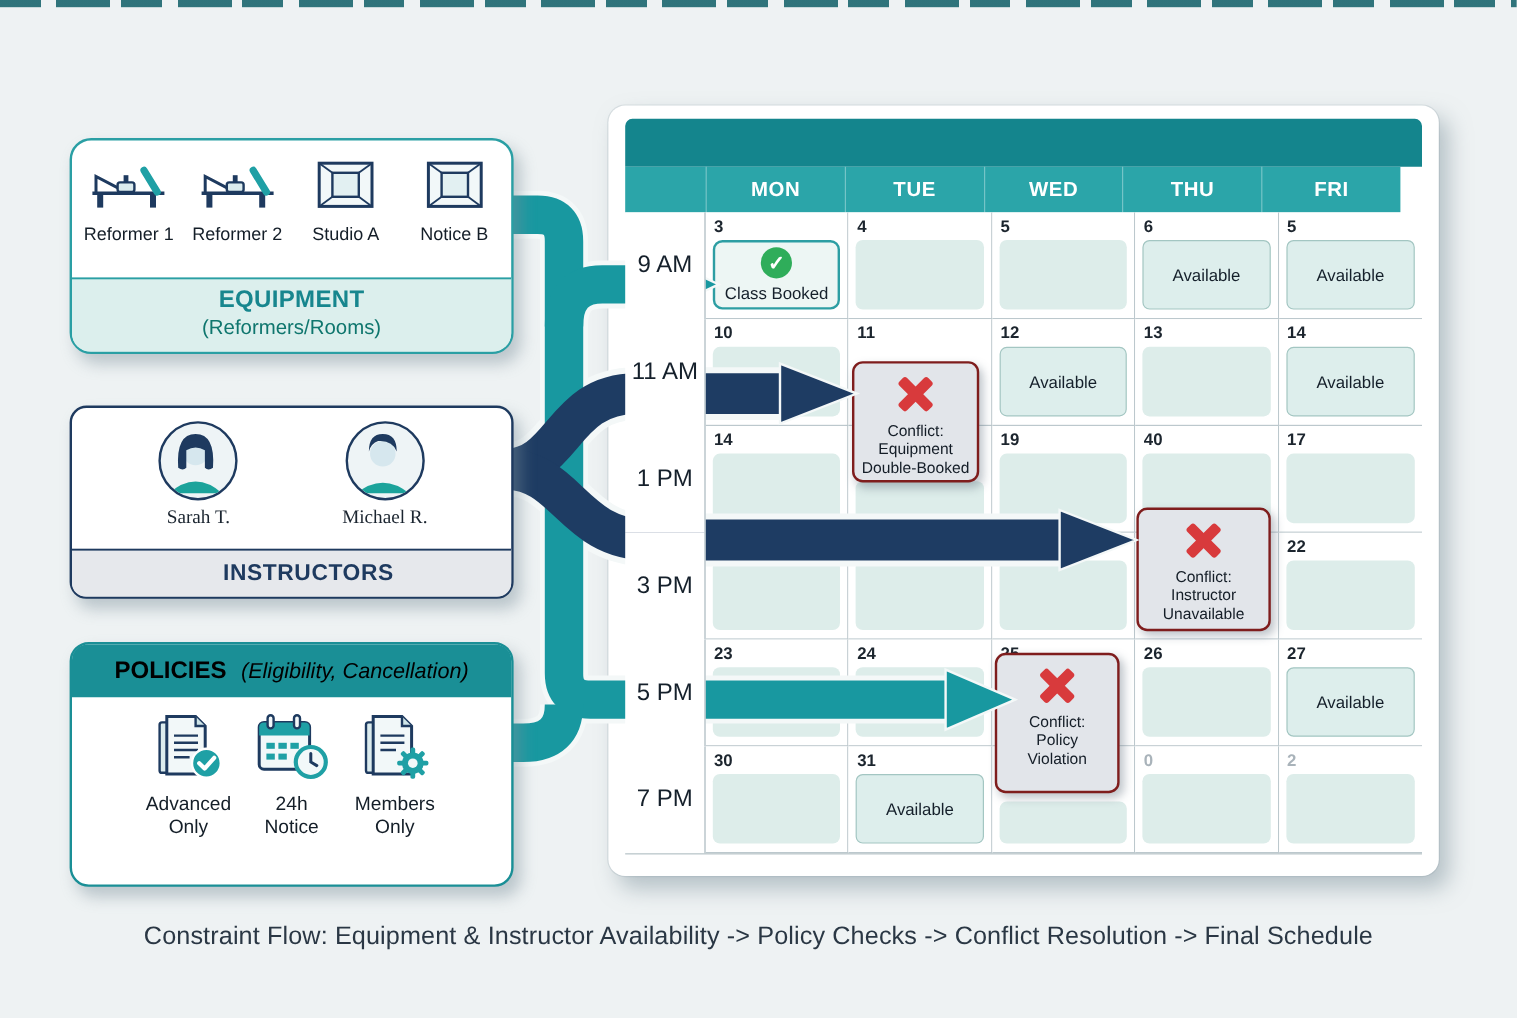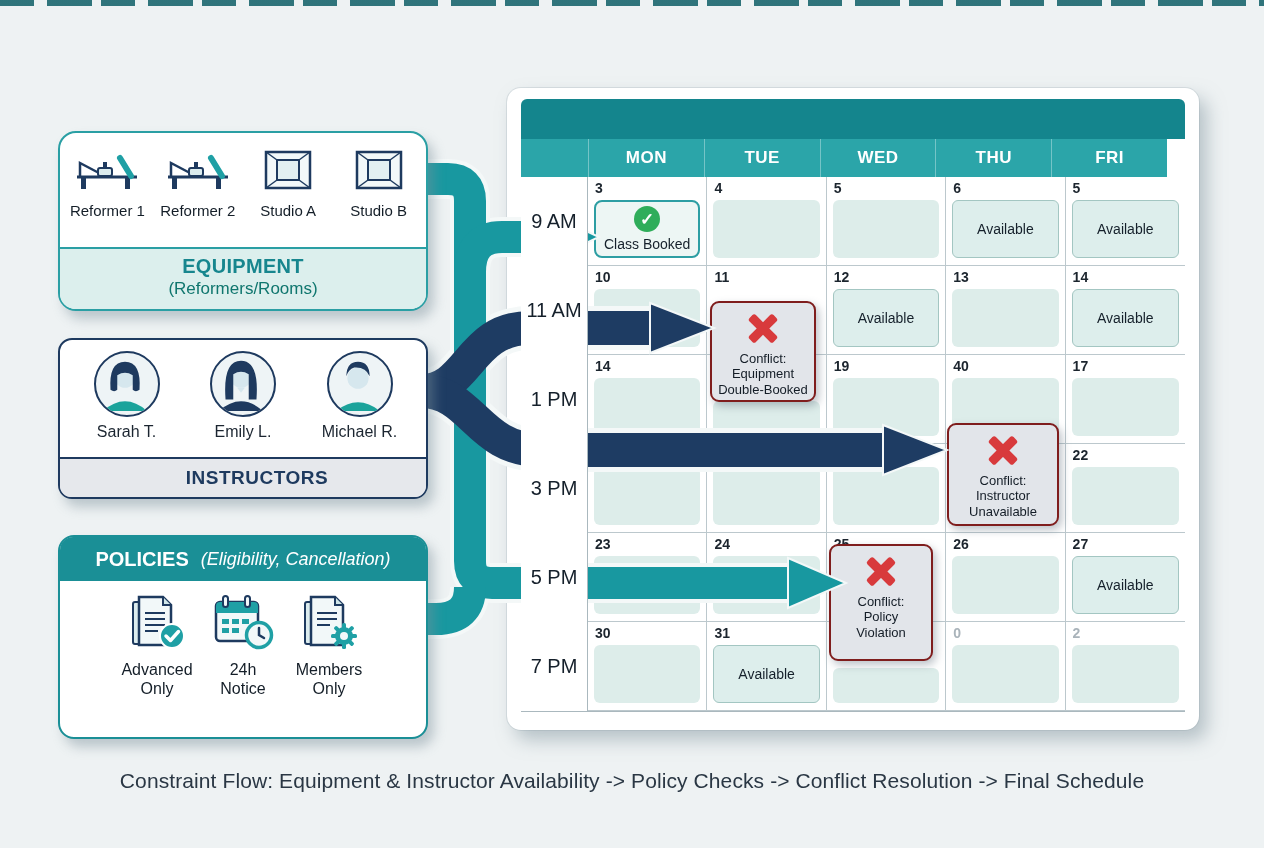--- a/index.html
+++ b/index.html
@@ -13,21 +13,21 @@
 
   
   .top-strip{
     left:0;top:0;width:1264px;height:6px;
     background:repeating-linear-gradient(90deg,#0e5e66 0 34px,#eef2f3 34px 47px,#0e5e66 47px 92px,#eef2f3 92px 101px);
     opacity:.85;
   }
 
   
   .panel{background:#fff;box-shadow:6px 8px 12px rgba(125,145,155,.45);z-index:7;}
-  .panel.equipment{left:58px;top:115px;width:366px;height:176px;border:2px solid #2a9fa4;border-radius:18px;margin-top:16px;}
+  .panel.equipment{left:58px;top:115px;width:366px;height:176px;border:2px solid #2a9fa4;border-radius:18px;}
   .panel.instructors{left:58px;top:338px;width:366px;height:157px;border:2px solid #1e3a5f;border-radius:14px;}
   .panel.policies{left:58px;top:535px;width:366px;height:200px;border:2px solid #1a8f96;border-radius:16px;}
 
   .icon-row{display:flex;justify-content:space-evenly;align-items:flex-end;padding-top:14px;}
   .icon-item{display:flex;flex-direction:column;align-items:center;width:86px;}
   .icon-item .lbl{font-size:15px;margin-top:5px;color:#141e28;white-space:nowrap;}
 
   .panel-footer{
     position:absolute;left:0;right:0;bottom:0;text-align:center;
   }
@@ -38,25 +38,25 @@
   .equipment .panel-title{font-size:20px;font-weight:bold;color:#17868e;letter-spacing:.3px;}
   .equipment .panel-sub{font-size:17px;color:#0f766e;margin-top:1px;}
   .instructors .panel-footer{
     height:38px;background:#e6e8ec;border-top:2px solid #1e3a5f;
     border-radius:0 0 11px 11px;line-height:38px;padding-left:28px;
   }
   .instructors .panel-title{font-size:19px;font-weight:bold;color:#1e3a5f;letter-spacing:.5px;}
   .people-row{display:flex;justify-content:space-evenly;padding-top:11px;}
   .person{display:flex;flex-direction:column;align-items:center;width:100px;}
   .avatar{width:62px;height:62px;border-radius:50%;border:2.5px solid #1e3a5f;overflow:hidden;background:#eef4f6;}
-  .person .lbl{font-size:16px;margin-top:6px;}
+  .person .lbl{font-size:16px;margin-top:6px;font-family:Liberation Serif, serif;}
 
   .policies .panel-head{
     height:44px;background:#1a8f96;border-radius:13px 13px 0 0;
-    display:flex;align-items:center;justify-content:center;color:#ffffff;gap:12px;
+    display:flex;align-items:center;justify-content:center;color:#000000;gap:12px;
   }
   .policies .panel-title{font-size:20px;font-weight:bold;}
   .policies .panel-sub{font-size:18px;font-weight:normal;font-style:italic;}
   .policies .icon-row{padding-top:12px;justify-content:center;}
   .policies .icon-item .lbl{white-space:pre-line;text-align:center;line-height:1.2;font-size:16px;}
 
   
   .calendar{
     left:507px;top:88px;width:692px;height:642px;background:#fff;border-radius:14px;
     box-shadow:8px 10px 18px rgba(128,148,158,.5), 0 0 0 1px #d8dfe2;
@@ -200,51 +200,40 @@
       <span>
         <svg width="50" height="46" viewBox="0 0 50 46">
           <rect x="3" y="5" width="44" height="36" fill="#f2f8f9" stroke="#1e3a5f" stroke-width="2.5"></rect>
           <rect x="14" y="13" width="22" height="20" fill="#e2f0f2" stroke="#1e3a5f" stroke-width="2"></rect>
           <line x1="3" y1="5" x2="14" y2="13" stroke="#1e3a5f" stroke-width="1.5"></line>
           <line x1="47" y1="5" x2="36" y2="13" stroke="#1e3a5f" stroke-width="1.5"></line>
           <line x1="3" y1="41" x2="14" y2="33" stroke="#1e3a5f" stroke-width="1.5"></line>
           <line x1="47" y1="41" x2="36" y2="33" stroke="#1e3a5f" stroke-width="1.5"></line>
         </svg>
       </span>
-      <span class="lbl">Studio B</span>
+      <span class="lbl">Notice B</span>
     </div>
   </div>
   <div class="panel-footer">
     <div class="panel-title">EQUIPMENT</div>
     <div class="panel-sub">(Reformers/Rooms)</div>
   </div>
 </div>
 
 <div class="abs panel instructors">
   <div class="people-row">
     <div class="person">
       <span class="avatar">
         <svg width="58" height="58" viewBox="0 0 60 60">
           <circle cx="30" cy="25" r="11" fill="#d6e7ee"></circle>
           <path d="M15 38 Q13 9 30 9 Q47 9 45 38 Q41 41 38 38 L38 23 Q30 18 22 23 L22 38 Q19 41 15 38 Z" fill="#1e3a5f"></path>
           <path d="M5 62 Q30 38 55 62 Z" fill="#1ba39b"></path>
         </svg>
       </span>
       <span class="lbl">Sarah T.</span>
-    </div>
-    <div class="person">
-      <span class="avatar">
-        <svg width="58" height="58" viewBox="0 0 60 60">
-          <circle cx="30" cy="25" r="11" fill="#d6e7ee"></circle>
-          <path d="M14 48 Q11 8 30 8 Q49 8 46 48 L38 48 L38 22 Q30 17 22 22 L22 48 Z" fill="#1e3a5f"></path>
-          <path d="M5 62 Q30 38 55 62 Z" fill="#1e3a5f"></path>
-          <path d="M26 36 L30 41 L34 36 Z" fill="#d6e7ee"></path>
-        </svg>
-      </span>
-      <span class="lbl">Emily L.</span>
     </div>
     <div class="person">
       <span class="avatar">
         <svg width="58" height="58" viewBox="0 0 60 60">
           <circle cx="30" cy="26" r="11" fill="#d6e7ee"></circle>
           <path d="M18 24 Q18 9 30 9 Q42 9 42 24 Q38 14 26 15 Q20 17 18 24 Z" fill="#1e3a5f"></path>
           <path d="M5 62 Q30 40 55 62 Z" fill="#1ba39b"></path>
         </svg>
       </span>
       <span class="lbl">Michael R.</span>

